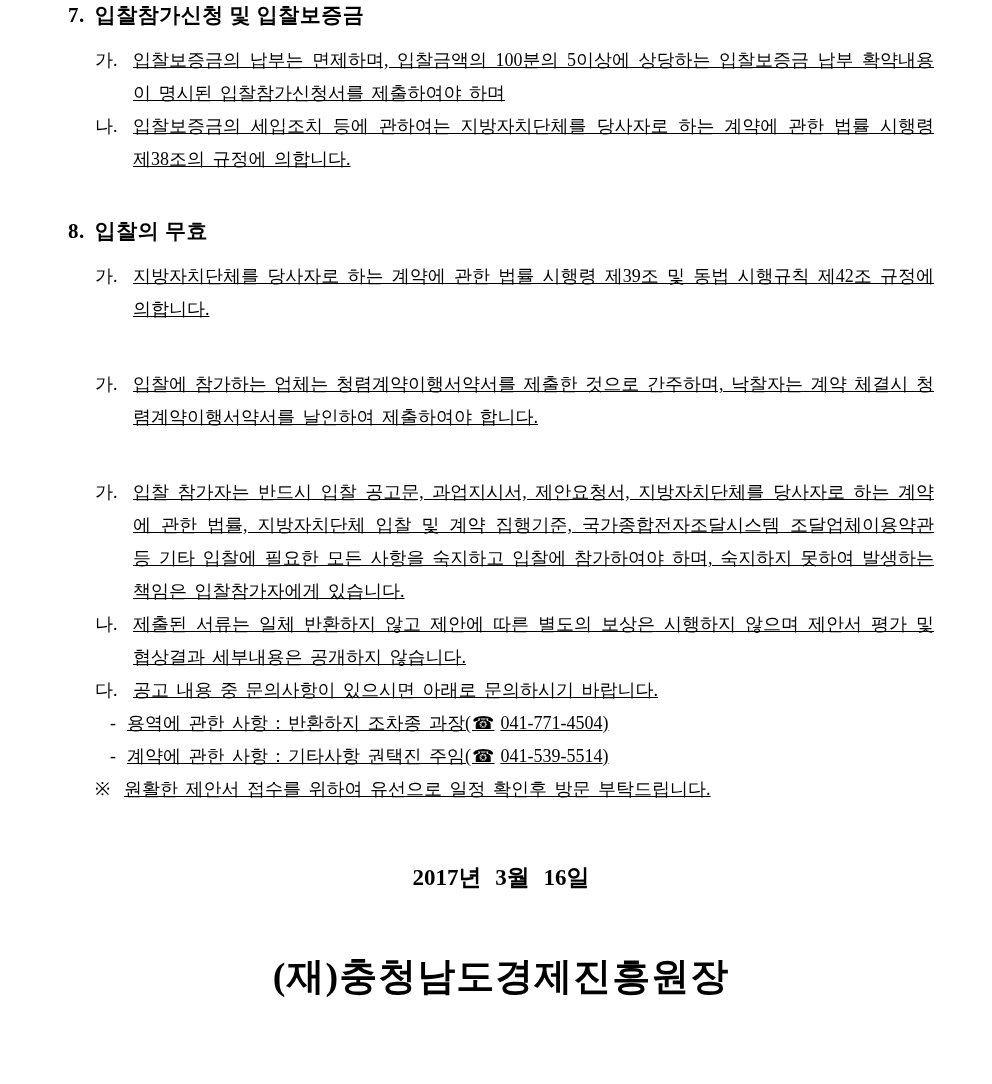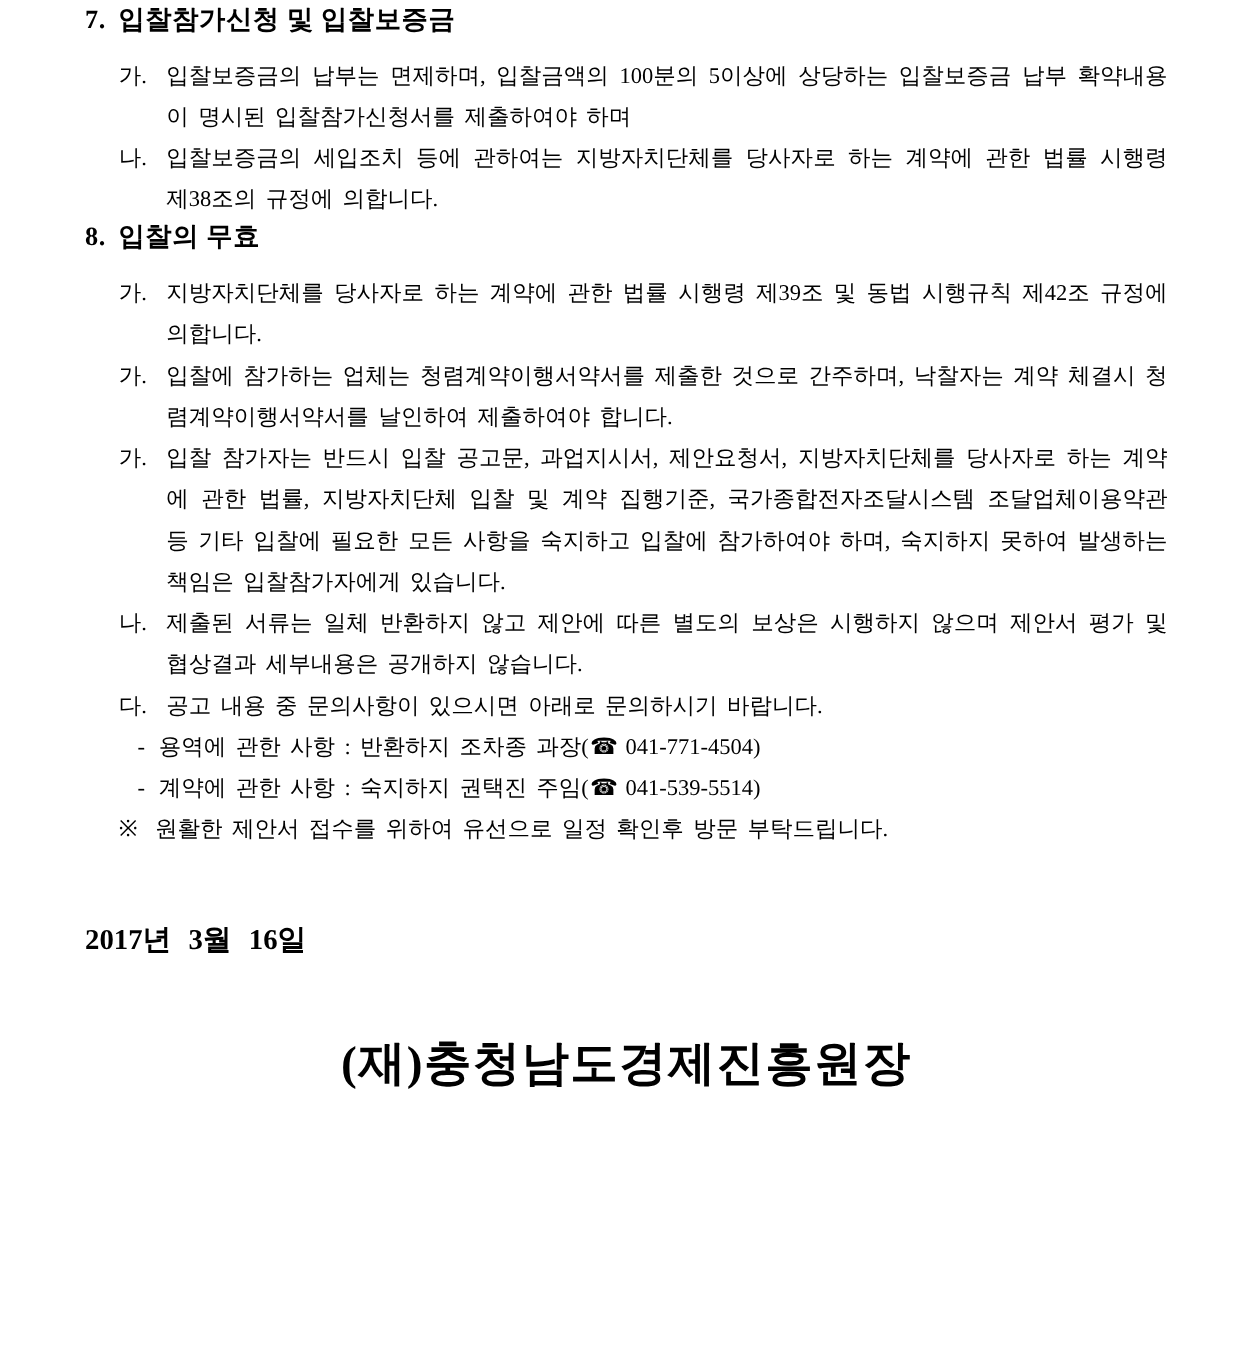--- a/index.html
+++ b/index.html
@@ -13,51 +13,53 @@
     overflow: hidden;
     color: #000000;
     font-family: "Liberation Serif", "DejaVu Serif", serif;
   }
   .page {
     box-sizing: border-box;
     width: 992px;
     height: 1084px;
     padding: 2px 58px 0 68px;
   }
-  .section { }
+  .section { margin-top: 42px; }
   .section:first-child { margin-top: 0; }
   .section-title {
     margin: 0 0 15px 0;
     font-size: 21px;
     font-weight: 700;
     letter-spacing: 0.5px;
     line-height: 27px;
   }
   .sec-num { margin-right: 10px; }
   .item {
     display: flex;
     font-size: 18px;
     line-height: 33px;
     word-spacing: 3px;
     padding-left: 27px;
   }
   .item .marker { flex: 0 0 38px; }
   .item .item-text {
     flex: 1;
     text-align: justify;
+    text-decoration: underline;
   }
   .item.contact { padding-left: 42px; }
   .item.contact .marker { flex: 0 0 17px; }
   .item.note .marker { flex: 0 0 29px; }
   .phone-icon {
     display: inline;
     margin: 0 6px 0 1px;
   }
   .doc-date {
     margin-top: 56px;
+    text-align: center;
     font-size: 23px;
     font-weight: 700;
     word-spacing: 8px;
   }
   .signature {
     margin-top: 58px;
     text-align: center;
     font-size: 38px;
     font-weight: 700;
     letter-spacing: 1px;
@@ -111,21 +113,21 @@
     <div class="item">
       <span class="marker">다.</span>
       <span class="item-text">공고 내용 중 문의사항이 있으시면 아래로 문의하시기 바랍니다.</span>
     </div>
     <div class="item contact">
       <span class="marker">-</span>
       <span class="item-text"><span>용역에 관한 사항 : 반환하지 조차종 과장(</span><span class="phone-icon">☎</span><span>041-771-4504</span><span>)</span></span>
     </div>
     <div class="item contact">
       <span class="marker">-</span>
-      <span class="item-text"><span>계약에 관한 사항 : 숙지하지 권택진 주임(</span><span class="phone-icon">☎</span><span>041-539-5514</span><span>)</span></span>
+      <span class="item-text"><span>계약에 관한 사항 : 기타사항 권택진 주임(</span><span class="phone-icon">☎</span><span>041-539-5514</span><span>)</span></span>
     </div>
     <div class="item note">
       <span class="marker">※</span>
       <span class="item-text">원활한 제안서 접수를 위하여 유선으로 일정 확인후 방문 부탁드립니다.</span>
     </div>
   </div>
 
   <div class="doc-date">2017년 3월 16일</div>
   <div class="signature">(재)충청남도경제진흥원장</div>
 

